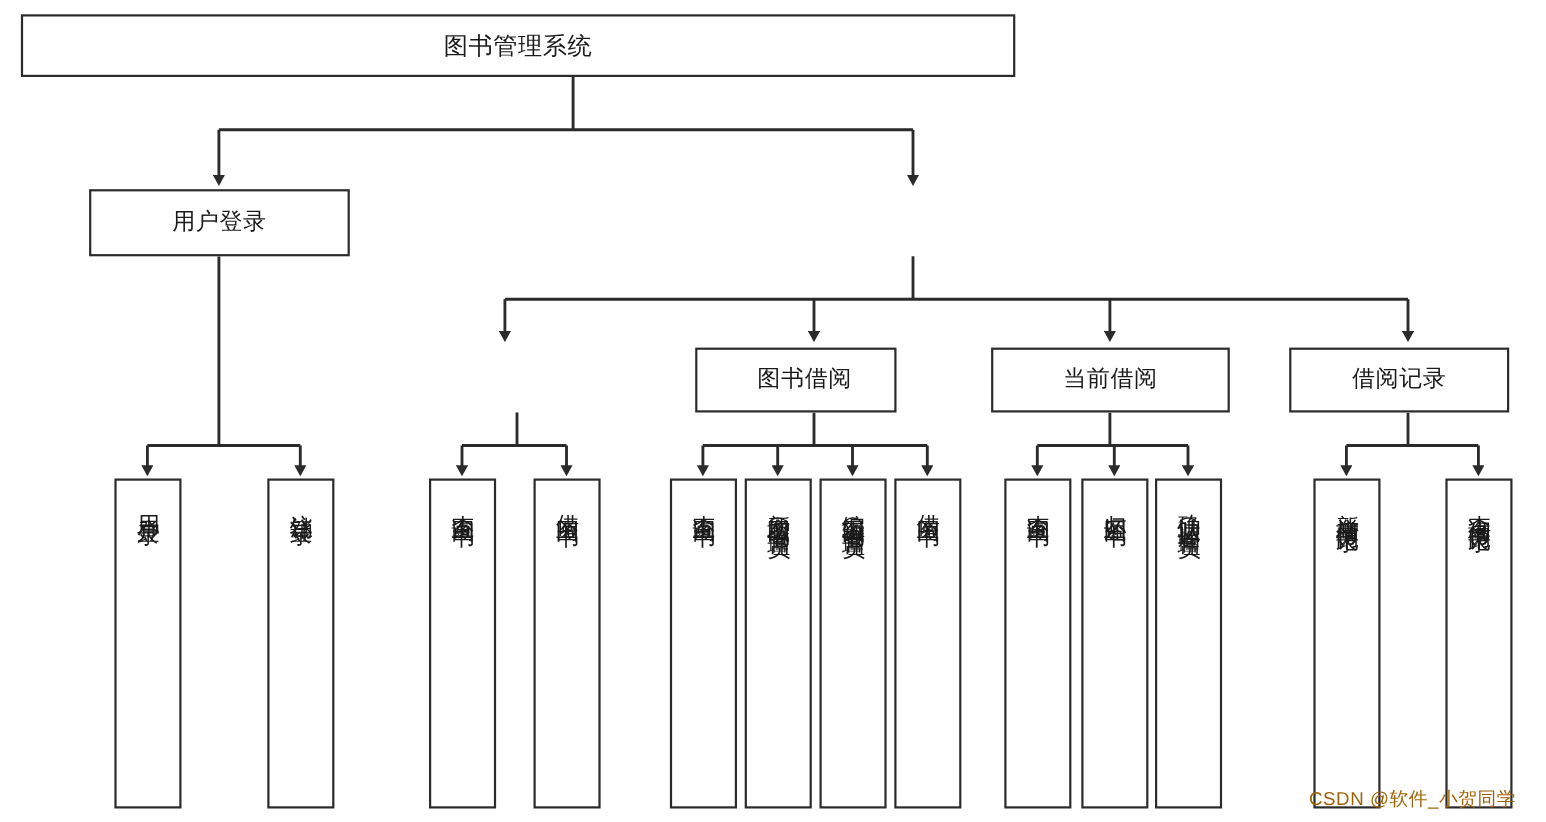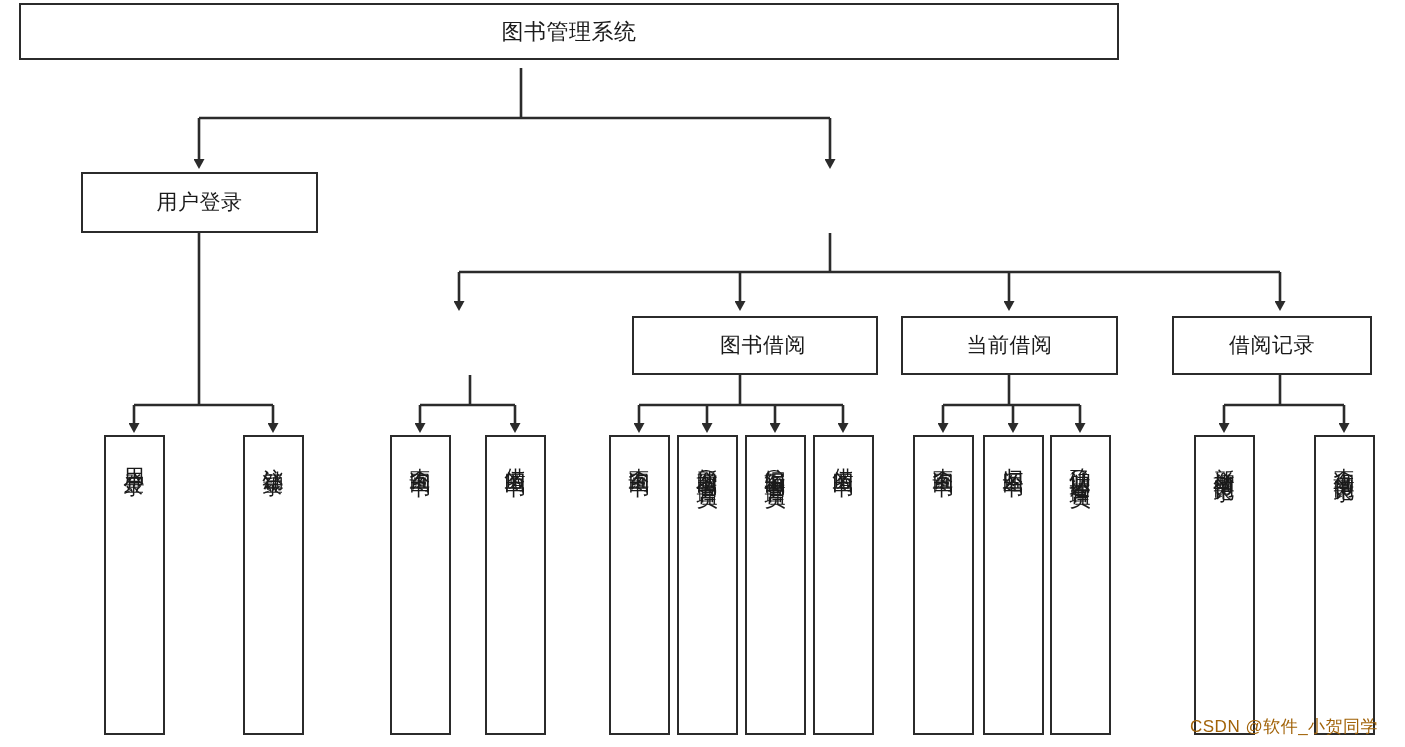--- a/index.html
+++ b/index.html
@@ -118,29 +118,29 @@
       <path d="M1013,405 L1013,424" marker-end="url(#arw)"></path>
       <path d="M1080,405 L1080,424" marker-end="url(#arw)"></path>
 
       <path d="M1280,375 L1280,405"></path>
       <path d="M1224,405 L1344,405"></path>
       <path d="M1224,405 L1224,424" marker-end="url(#arw)"></path>
       <path d="M1344,405 L1344,424" marker-end="url(#arw)"></path>
     </g>
   </svg>
 
-  <div class="node horiz root" style="left:19px; top:3px; width:1100px; height:57px;">
+  <div class="node horiz root" style="left:19px; top:13px; width:904px; height:57px;">
     <span class="lbl">图书管理系统</span>
   </div>
 
   <div class="node horiz" style="left:81px; top:172px; width:237px; height:61px;">
     <span class="lbl">用户登录</span>
   </div>
 
-  <div class="node horiz" style="left:632px; top:316px; width:246px; height:59px;padding-left:16px;">
+  <div class="node horiz" style="left:632px; top:316px; width:183px; height:59px;padding-left:16px;">
     <span class="lbl">图书借阅</span>
   </div>
   <div class="node horiz" style="left:901px; top:316px; width:217px; height:59px;">
     <span class="lbl">当前借阅</span>
   </div>
   <div class="node horiz" style="left:1172px; top:316px; width:200px; height:59px;">
     <span class="lbl">借阅记录</span>
   </div>
 
   <div class="node vert" style="left:104px; top:435px; width:61px; height:300px;">

